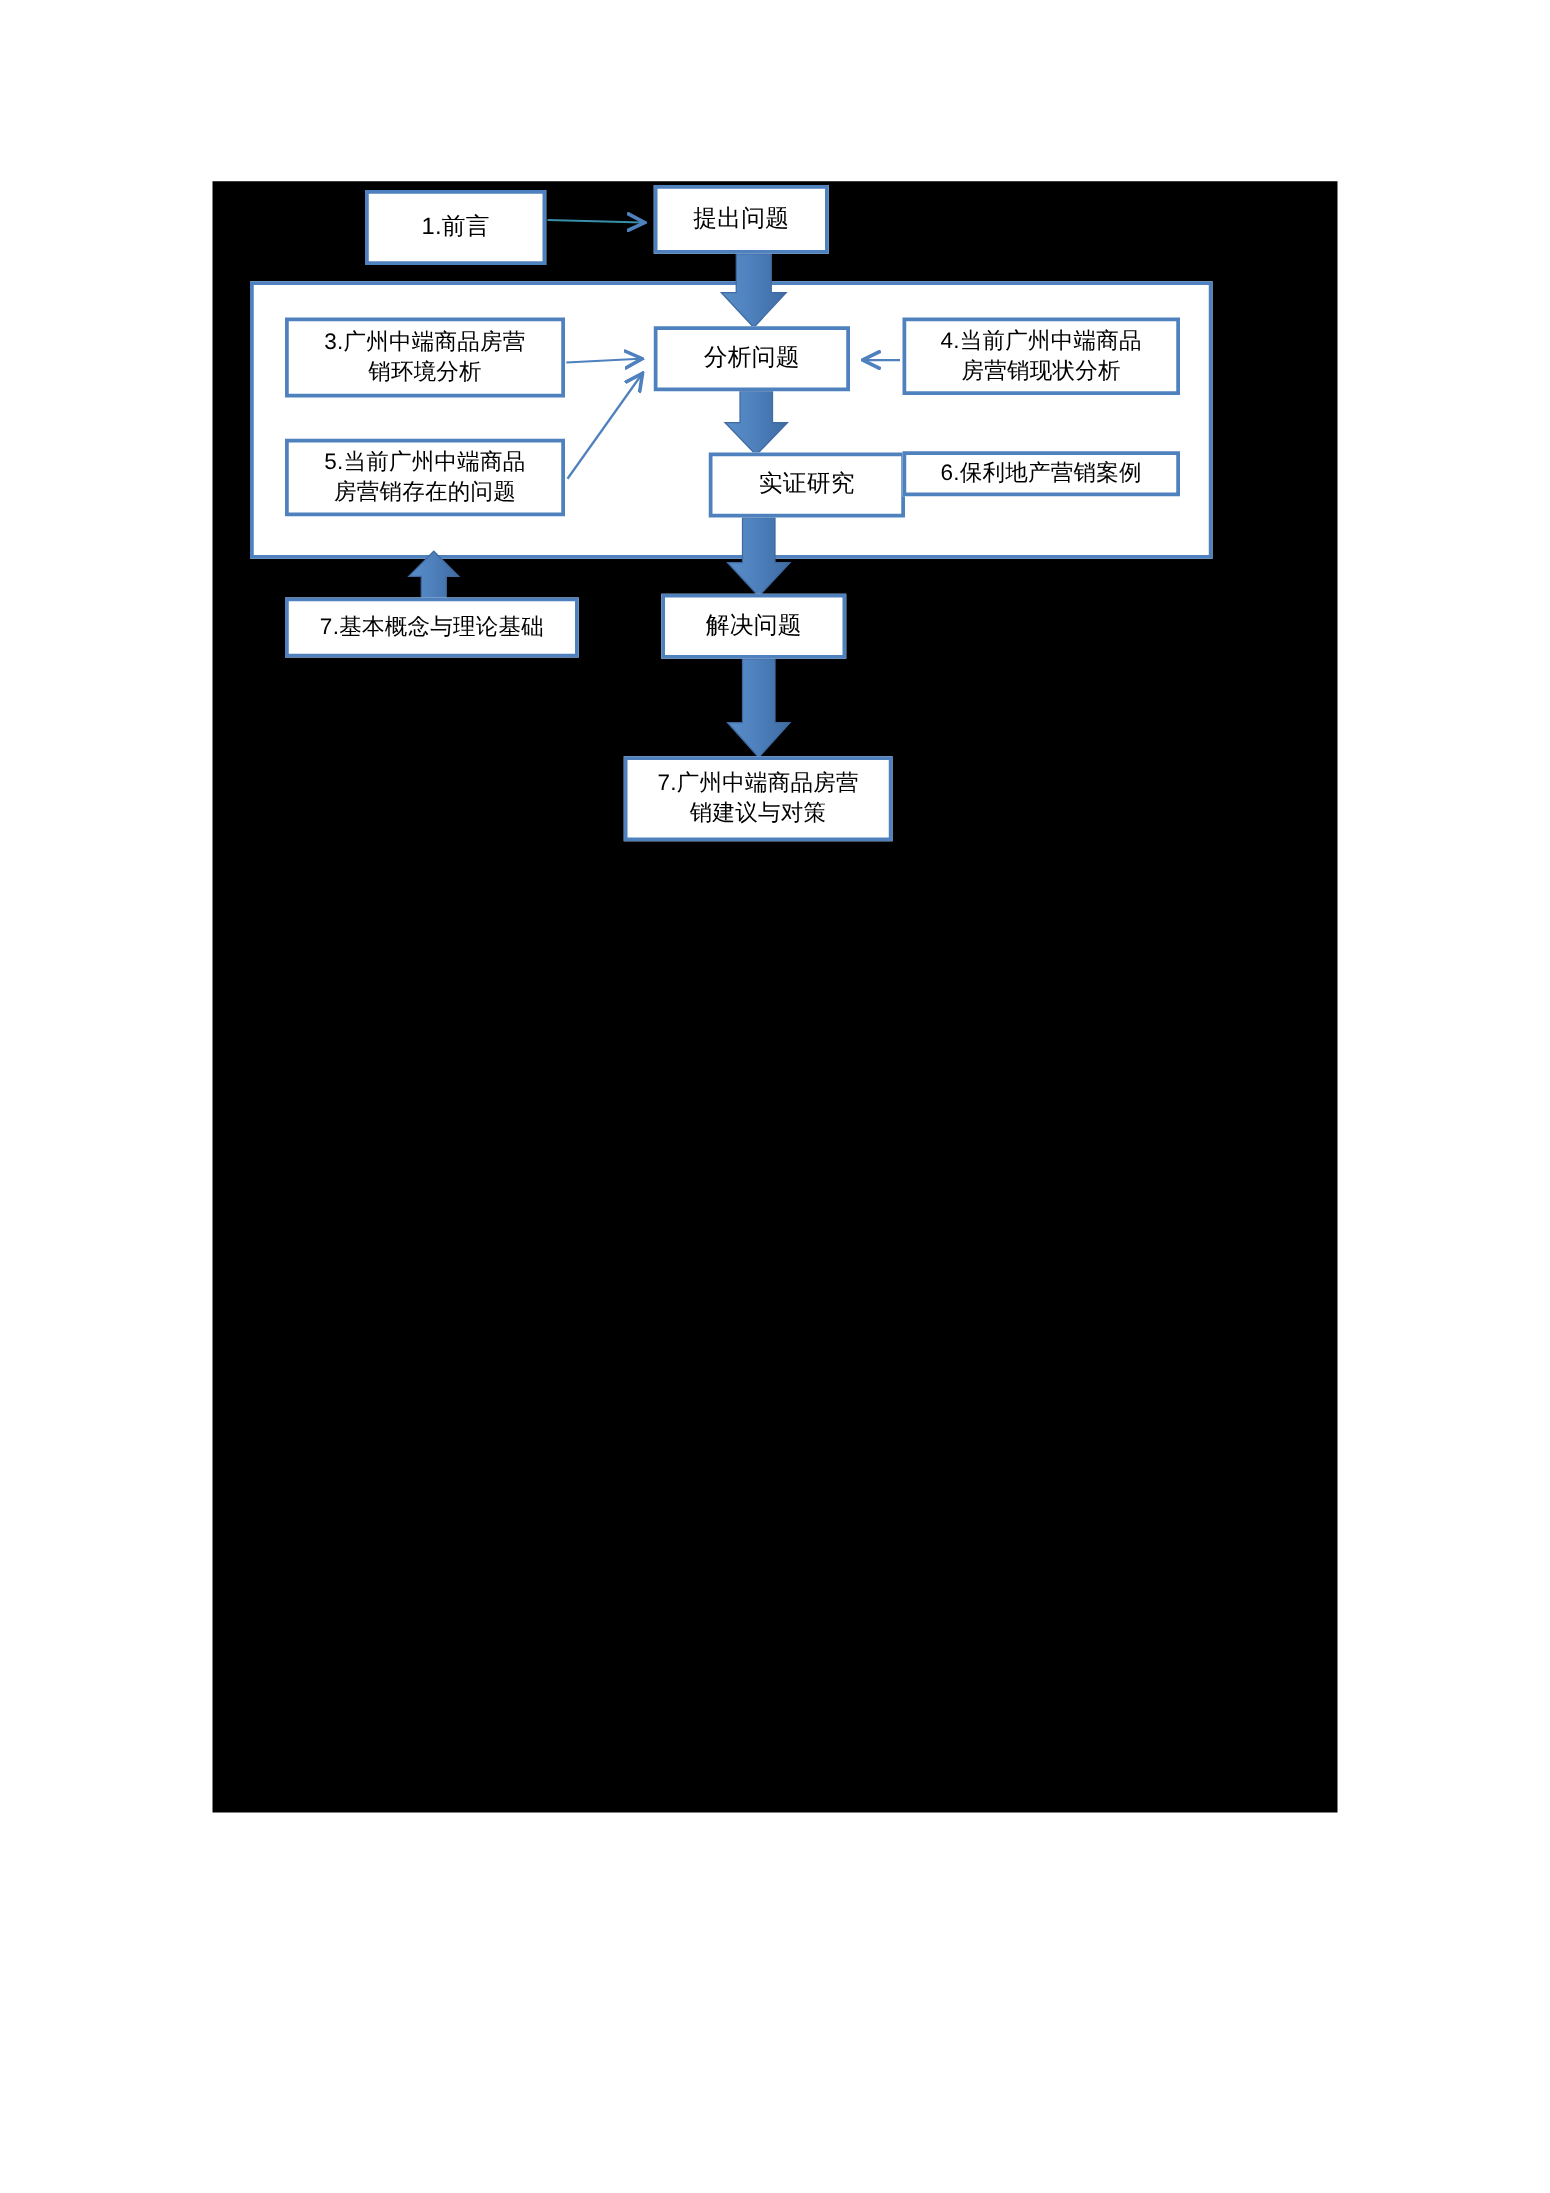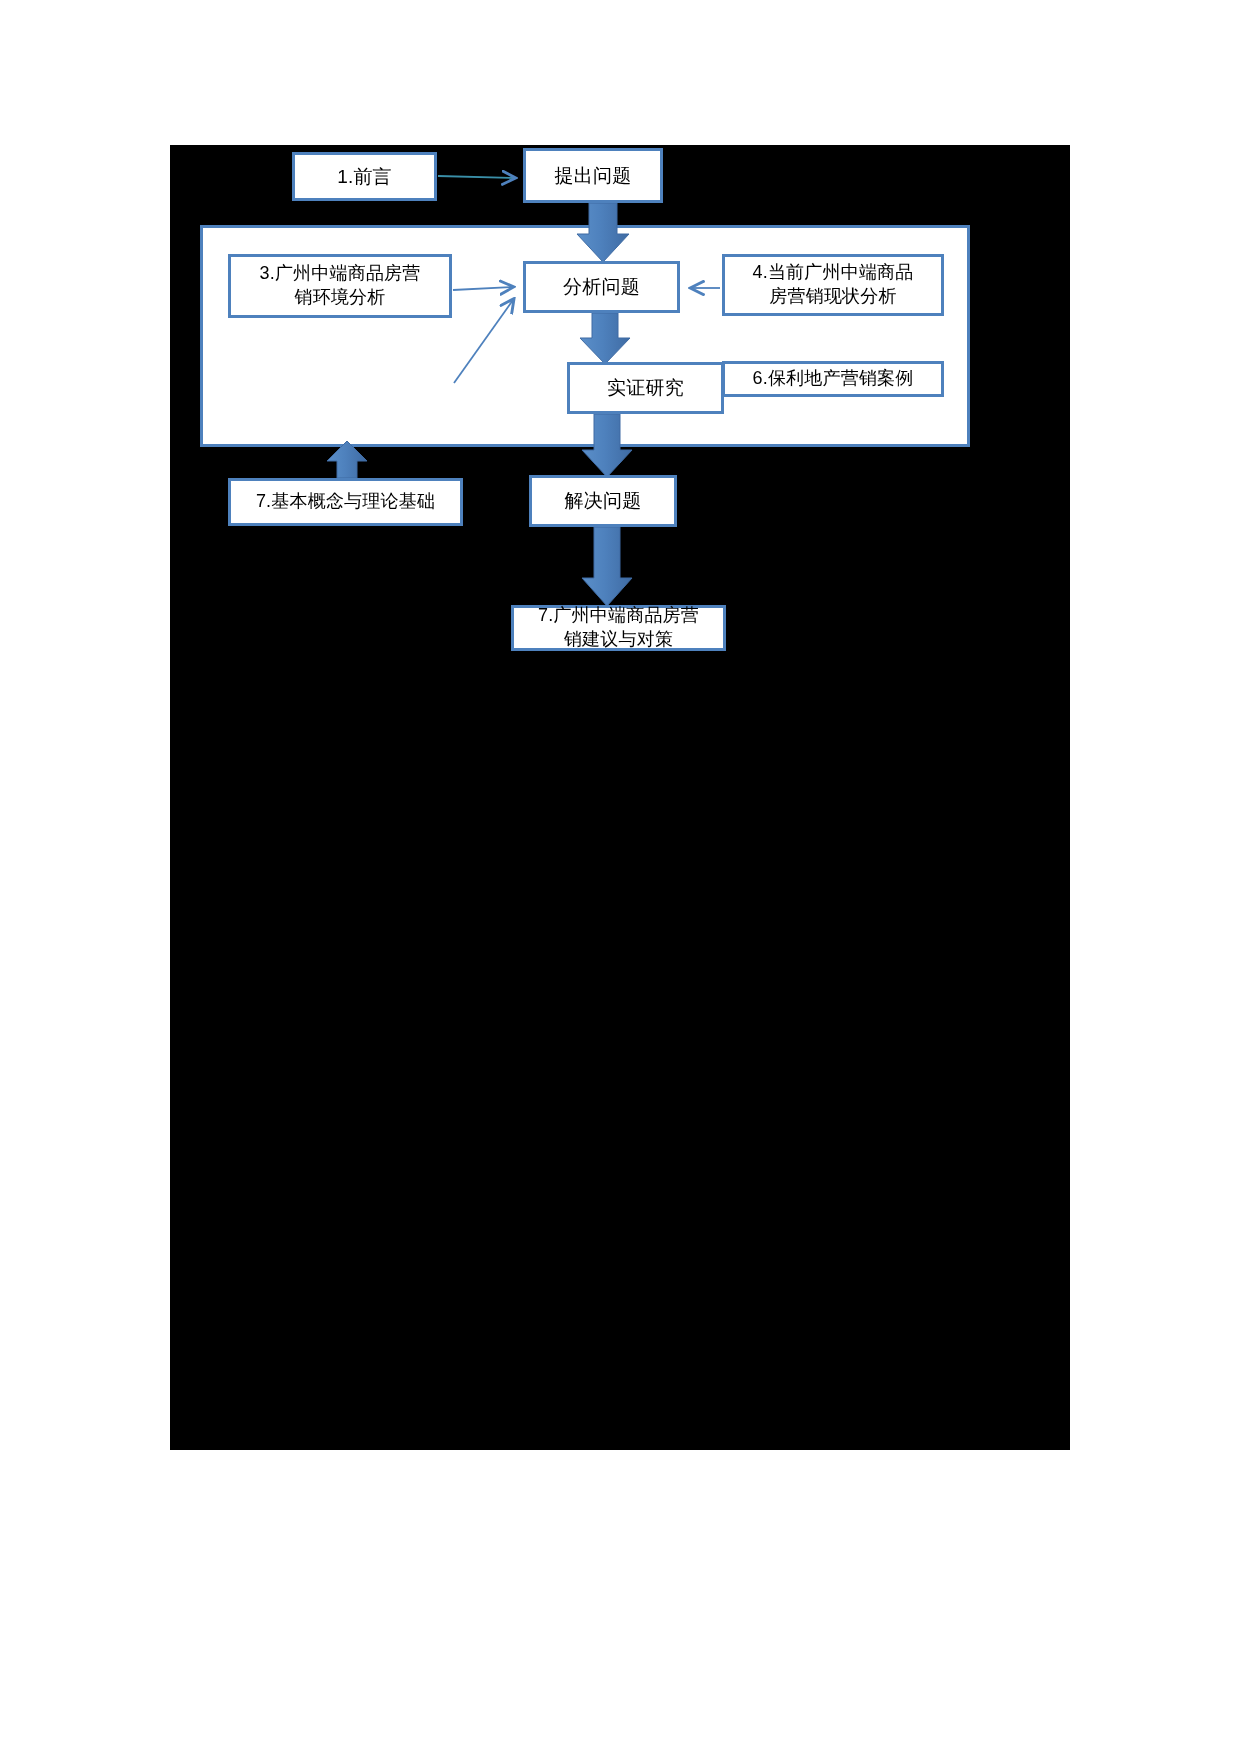--- a/index.html
+++ b/index.html
@@ -41,31 +41,31 @@
     font-family:"Liberation Sans","DejaVu Sans",sans-serif;
     padding:2px 6px;
     letter-spacing:0.2px;
   }
   .node span{display:block;width:100%;}
 
   
   #arrows{position:absolute;left:0;top:0;width:1240px;height:1754px;pointer-events:none;}
 
   
-  #node-preface        {left:292px; top:152px; width:145px; height:49px;}
+  #node-preface        {left:292px; top:152px; width:145px; height:60px;}
   #node-raise-question {left:523px; top:148px; width:140px; height:55px;}
   #node-n3            {left:228px; top:254px; width:224px; height:64px; font-size:18px;}
   #node-analyze       {left:523px; top:261px; width:157px; height:52px;}
   #node-n4            {left:722px; top:254px; width:222px; height:62px; font-size:18px;justify-content:flex-end;}
   #node-n5            {left:228px; top:351px; width:224px; height:62px; font-size:18px;}
   #node-empirical     {left:527px; top:362px; width:157px; height:52px;margin-left:40px;}
   #node-n6            {left:722px; top:361px; width:222px; height:36px; font-size:18px;}
   #node-n2            {left:228px; top:478px; width:235px; height:48px; font-size:18px;}
   #node-solve         {left:529px; top:475px; width:148px; height:52px;}
-  #node-n7            {left:499px; top:605px; width:215px; height:46px; font-size:18px;margin-left:12px;}
+  #node-n7            {left:499px; top:605px; width:215px; height:68px; font-size:18px;}
 </style>
 </head>
 <body>
 
 <div id="canvas">
 
   <div class="backdrop"></div>
 
   <div class="group-box"></div>
 
@@ -141,20 +141,26 @@
     <span>分析问题</span>
   </div>
 
   <div class="node" id="node-n4">
     <span>
       <span>4.当前广州中端商品</span>
       <span>房营销现状分析</span>
     </span>
   </div>
 
+  <div class="node" id="node-n5">
+    <span>
+      <span>5.当前广州中端商品</span>
+      <span>房营销存在的问题</span>
+    </span>
+  </div>
 
   <div class="node" id="node-empirical">
     <span>实证研究</span>
   </div>
 
   <div class="node" id="node-n6">
     <span>6.保利地产营销案例</span>
   </div>
 
   <div class="node" id="node-n2">

